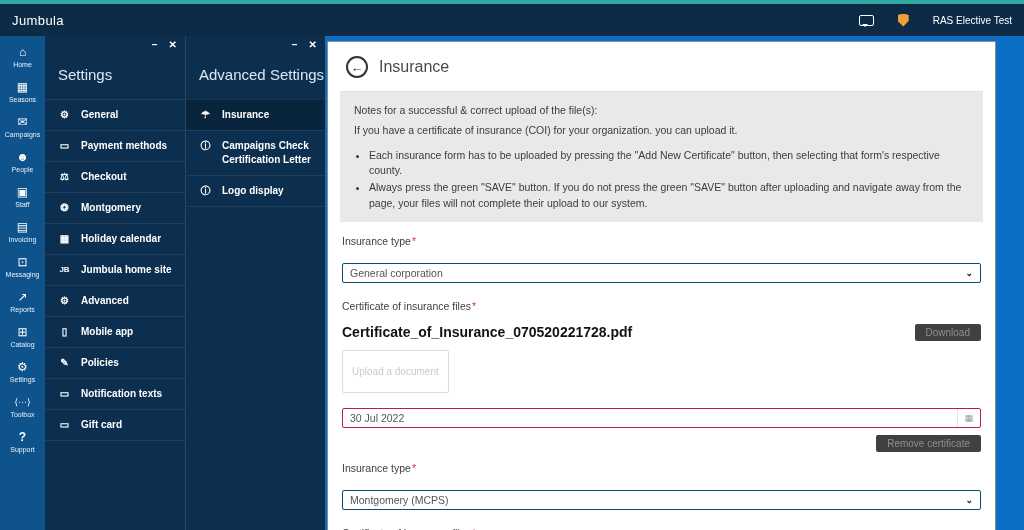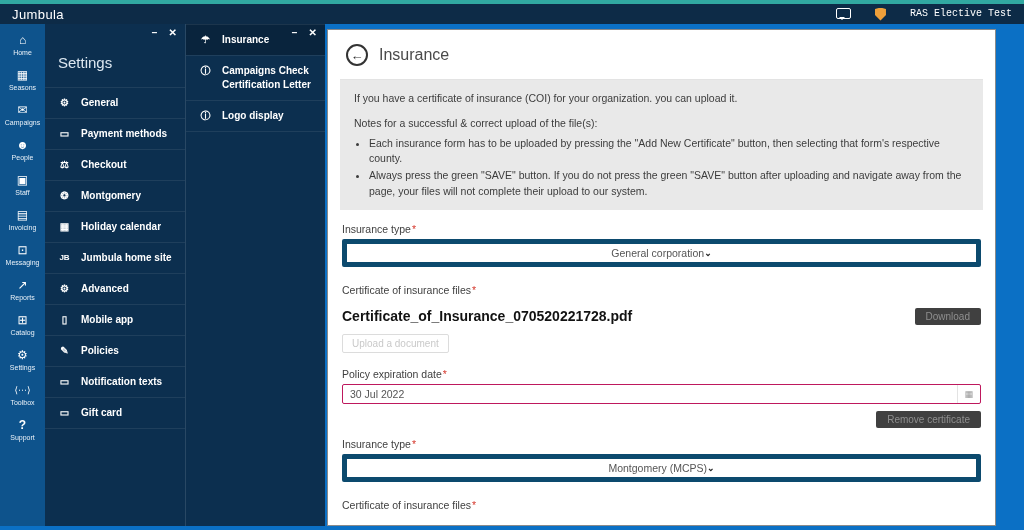--- a/index.html
+++ b/index.html
@@ -3,23 +3,23 @@
 <meta charset="utf-8">
 <style>
   html,body{margin:0;padding:0;}
   body{
     width:1024px;height:530px;overflow:hidden;
     font-family:"Liberation Sans",sans-serif;
     background:#0B70C5;
   }
   
   .teal-strip{height:4px;background:#31A8A1;}
-  .topbar{height:20px;background:#0D2B47;display:flex;align-items:center;padding:0 12px;}
+  .topbar{height:32px;background:#0D2B47;display:flex;align-items:center;padding:0 12px;}
   .brand{color:#fff;font-size:13px;letter-spacing:.4px;}
-  .topbar-right{margin-left:auto;display:flex;gap:24px;font-family:Liberation Mono, monospace;}
+  .topbar-right{margin-left:auto;display:flex;align-items:center;gap:24px;}
   .chat-bubble{width:13px;height:9px;border:1.5px solid #fff;border-radius:2px;position:relative;cursor:pointer;}
   .chat-bubble:after{content:"";position:absolute;left:2px;bottom:-5px;border:3px solid transparent;border-top-color:#fff;}
   .shield{width:11px;height:13px;background:#EE9F3A;clip-path:polygon(50% 0,100% 12%,100% 58%,50% 100%,0 58%,0 12%);cursor:pointer;}
   .account{color:#fff;font-size:10px;cursor:pointer;}
   
   .app-body{display:flex;height:502px;}
   .sidebar{width:45px;background:#0E538C;display:flex;flex-direction:column;align-items:center;padding-top:9px;gap:12px;flex:0 0 45px;}
   .side-item{display:flex;flex-direction:column;align-items:center;gap:2px;width:100%;cursor:pointer;}
   .side-icon{color:#fff;font-size:12px;line-height:14px;height:14px;}
   .side-label{color:#e9f1f8;font-size:7px;}
@@ -43,26 +43,26 @@
   .divider{border:none;border-top:1px solid #e3e3e3;margin:13px 0 0;}
   .section-title{font-size:13px;color:#757575;margin:14px 0 7px 2px;font-weight:400;}
   .info-box{background:#e9e9e9;padding:7px 14px 9px;font-size:10.5px;color:#3c3c3c;line-height:1.5;}
   .info-box p{margin:4px 0 9px;}
   .info-box ul{margin:2px 0 0;padding-left:15px;}
   .info-box li{margin:1px 0;}
   .form{padding:0 2px;}
   .field{margin-top:13px;}
   .field-label{font-size:10.5px;color:#404040;}
   .req{color:#d63a2f;margin-left:1px;}
-  .select-box{margin-top:4px;height:18px;border:5px solid #0c4a6e;border-radius:2px;background:#fff;display:flex;align-items:center;justify-content:center;padding:0 7px;font-size:10.5px;color:#555;cursor:pointer;}
+  .select-box{margin-top:16px;height:18px;border:1px solid #0c4a6e;border-radius:2px;background:#fff;display:flex;align-items:center;justify-content:space-between;padding:0 7px;font-size:10.5px;color:#555;cursor:pointer;}
   .chev{font-size:9px;color:#222;font-weight:bold;line-height:8px;}
   .file-row{display:flex;align-items:center;justify-content:space-between;margin-top:12px;}
   .file-name{font-size:14px;font-weight:bold;color:#121212;}
   .btn-gray{background:#404040;border:none;border-radius:2px;color:#8f8f8f;font-size:10px;padding:3px 11px;cursor:pointer;font-family:inherit;}
-  .btn-upload{margin-top:9px;background:#fff;border:1px solid #dcdcdc;border-radius:2px;color:#c9c9c9;font-size:10px;padding:3px 9px;font-family:inherit;cursor:default;}
+  .btn-upload{margin-top:9px;background:#fff;border:1px solid #dcdcdc;border-radius:2px;color:#c9c9c9;font-size:10px;padding:15px 9px;font-family:inherit;cursor:default;}
   .date-box{margin-top:4px;height:18px;border:1px solid #be185d;border-radius:2px;background:#fff;display:flex;align-items:stretch;font-size:10.5px;color:#555;cursor:pointer;}
   .date-text{flex:1;display:flex;align-items:center;padding:0 7px;}
   .date-icon{width:22px;display:flex;align-items:center;justify-content:center;border-left:1px solid #e3e3e3;color:#9a9a9a;font-size:9px;}
   .row-right{display:flex;justify-content:flex-end;margin-top:7px;}
 </style>
 </head>
 <body>
 
 <div class="teal-strip"></div>
 
@@ -180,20 +180,21 @@
         <span class="menu-label">Gift card</span>
       </li>
     </ul>
   </div>
 
   <div class="panel adv">
     <div class="panel-controls">
       <span class="win-btn">−</span>
       <span class="win-btn">✕</span>
     </div>
+    <div class="panel-title">Advanced Settings</div>
     <ul class="menu">
       <li class="menu-item selected">
         <span class="menu-icon">☂</span>
         <span class="menu-label">Insurance</span>
       </li>
       <li class="menu-item">
         <span class="menu-icon">ⓘ</span>
         <span class="menu-label">Campaigns Check Certification Letter</span>
       </li>
       <li class="menu-item">
@@ -209,22 +210,22 @@
       <div class="sheet-header">
         <span class="back-btn">
             <span>←</span>
           </span>
         <span class="sheet-title">Insurance</span>
       </div>
       <hr class="divider">
 
 
       <div class="info-box">
+        <p style="margin-bottom:4px;">Notes for a successful &amp; correct upload of the file(s):</p>
         <p>If you have a certificate of insurance (COI) for your organization. you can upload it.</p>
-        <p style="margin-bottom:4px;">Notes for a successful &amp; correct upload of the file(s):</p>
         <ul>
           <li>Each insurance form has to be uploaded by pressing the "Add New Certificate" button, then selecting that form's respective county.</li>
           <li>Always press the green "SAVE" button. If you do not press the green "SAVE" button after uploading and navigate away from the page, your files will not complete their upload to our system.</li>
         </ul>
       </div>
 
       <div class="form">
 
         <div class="field">
           <div class="field-label">
@@ -241,23 +242,20 @@
             <span>Certificate of insurance files</span><span class="req">*</span>
           </div>
           <div class="file-row">
             <span class="file-name">Certificate_of_Insurance_070520221728.pdf</span>
             <button class="btn-gray">Download</button>
           </div>
           <button class="btn-upload">Upload a document</button>
         </div>
 
         <div class="field" style="margin-top:15px;">
-          <div class="field-label">
-            <span>Policy expiration date</span><span class="req">*</span>
-          </div>
           <div class="date-box">
             <span class="date-text">30 Jul 2022</span>
             <span class="date-icon">▦</span>
           </div>
           <div class="row-right">
             <button class="btn-gray">Remove certificate</button>
           </div>
         </div>
 
         <div class="field" style="margin-top:10px;">

